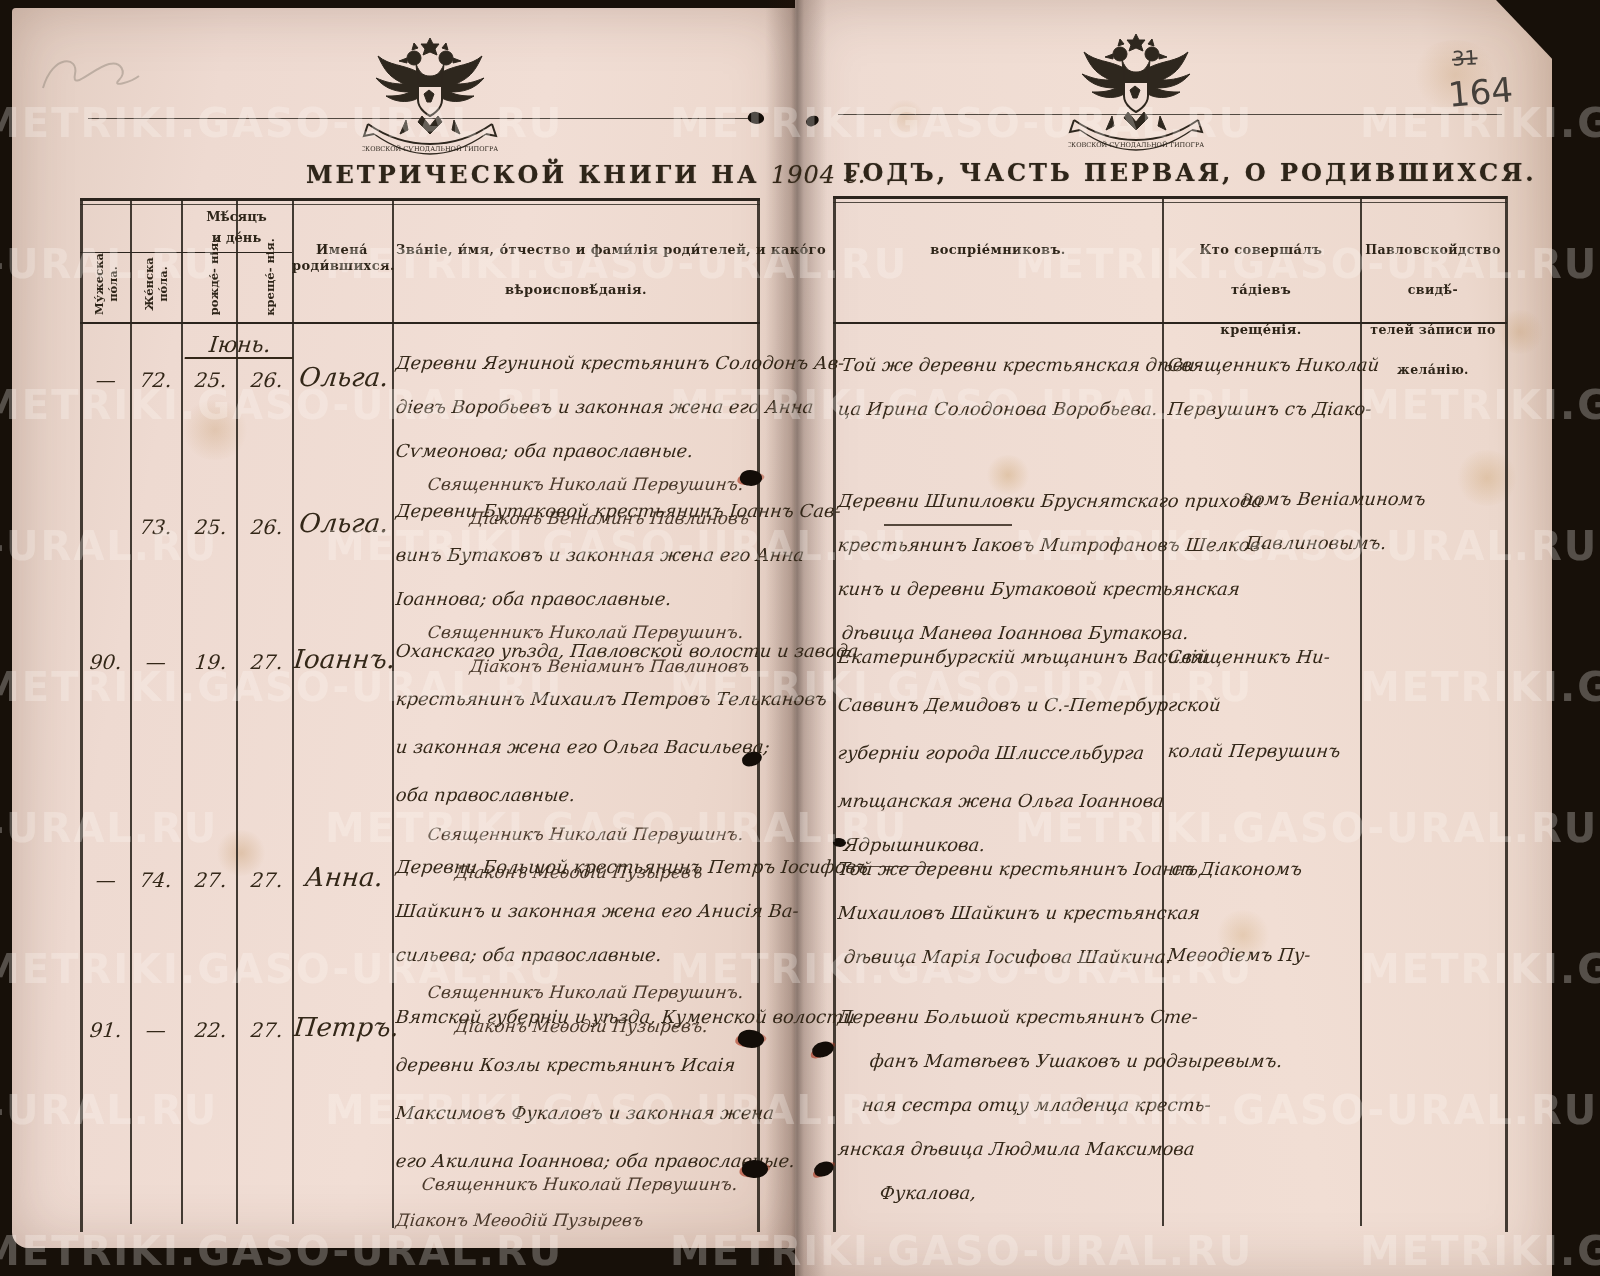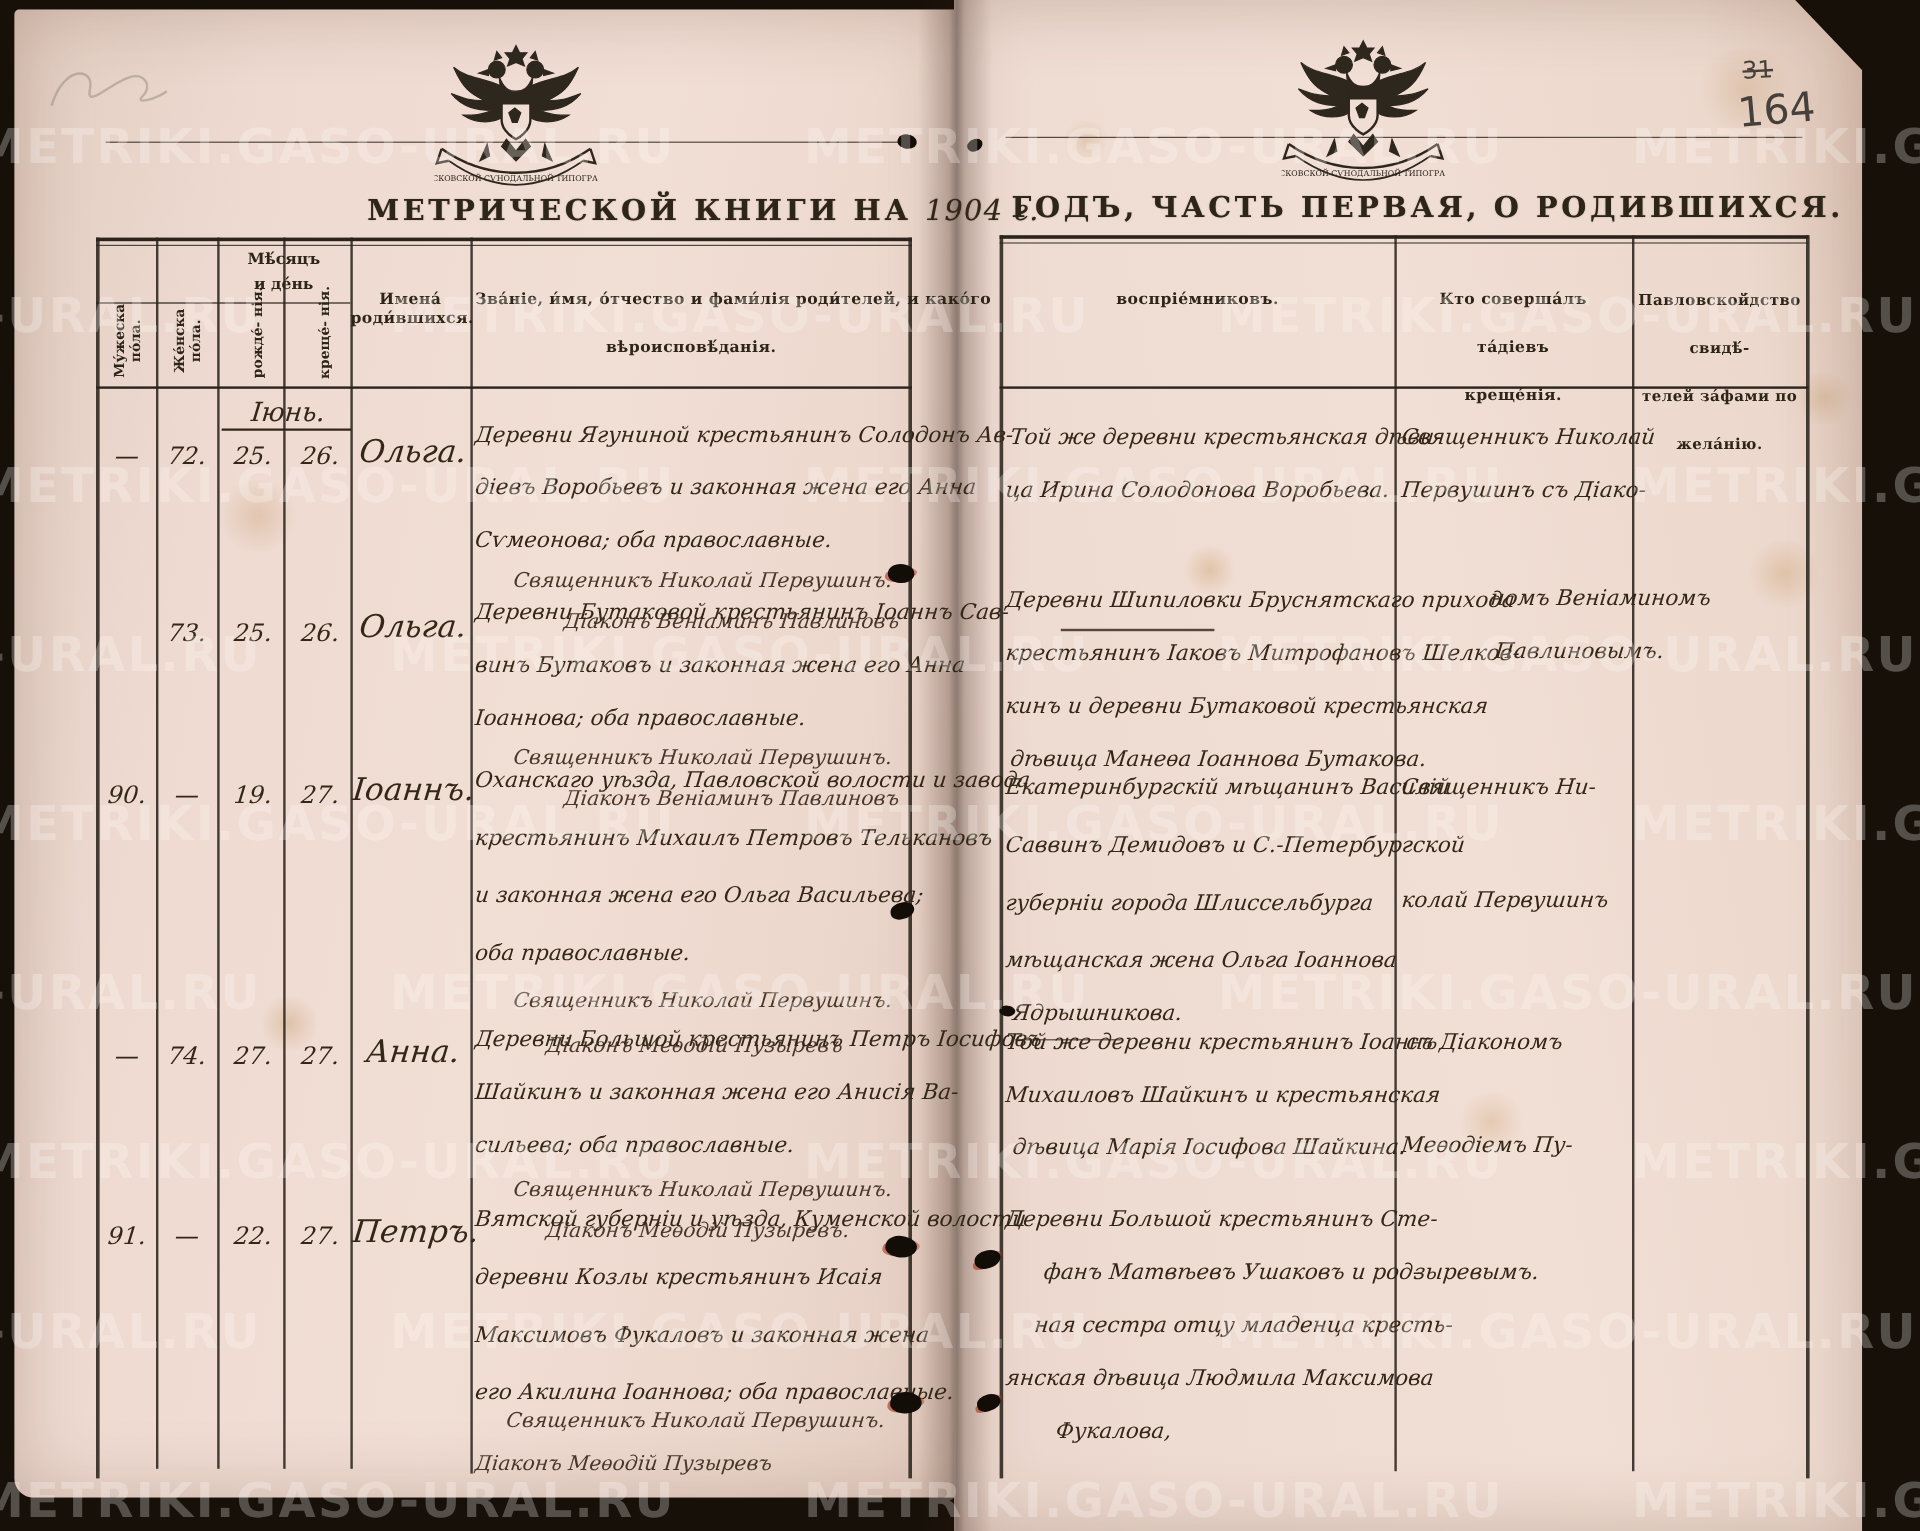--- a/index.html
+++ b/index.html
@@ -175,21 +175,21 @@
 
   <div class="printed colhead" style="left:843px;top:230px;width:310px;line-height:40px;">
     <div>воспріе́мниковъ.</div>
   </div>
   <div class="printed colhead" style="left:1168px;top:230px;width:186px;line-height:40px;white-space:normal;">
     <div>Кто соверша́лъ та́діевъ</div>
     <div>креще́нія.</div>
   </div>
   <div class="printed colhead" style="left:1364px;top:230px;width:138px;line-height:40px;white-space:normal;font-size:12.5px;">
     <div>Павловской́дство свидѣ́-</div>
-    <div>телей за́фами по жела́нію.</div>
+    <div>телей за́писи по жела́нію.</div>
   </div>
 
   <div class="hw month" style="left:186px;top:332px;width:100px;text-align:center;">Іюнь.</div>
 
   <div id="rows-layer">
       <div class="hw" style="left: 82px; top: 368px; width: 48px; text-align: center; font-size: 20px;">—</div>
       <div class="hw" style="left: 132px; top: 368px; width: 48px; text-align: center; font-size: 20px;">72.</div>
       <div class="hw" style="left: 184px; top: 368px; width: 54px; text-align: center; font-size: 20px;">25.</div>
       <div class="hw" style="left: 240px; top: 368px; width: 54px; text-align: center; font-size: 20px;">26.</div>
       <div class="hw" style="left: 294px; top: 362px; width: 100px; text-align: center; font-size: 26px;">Ольга.</div>

